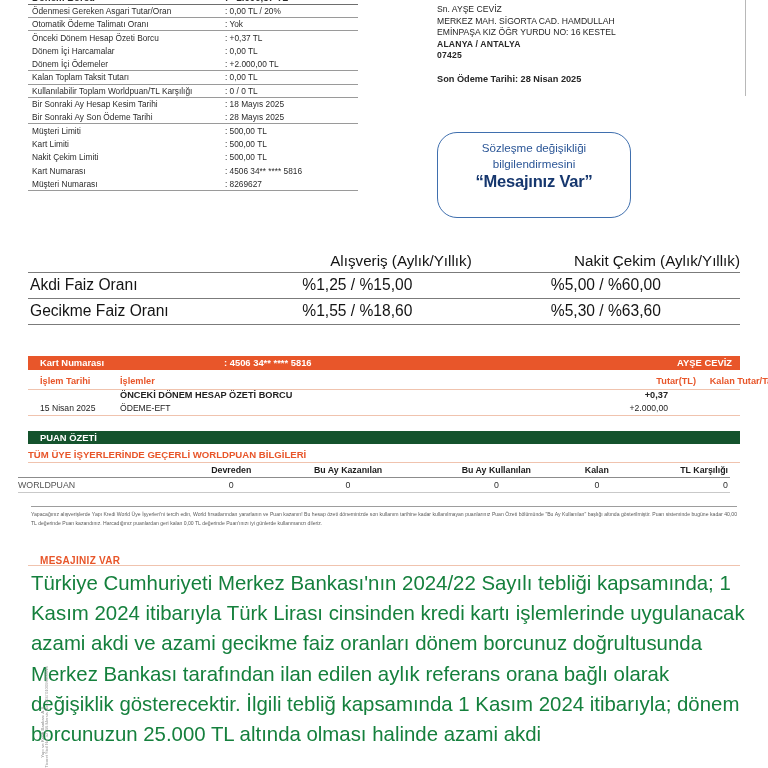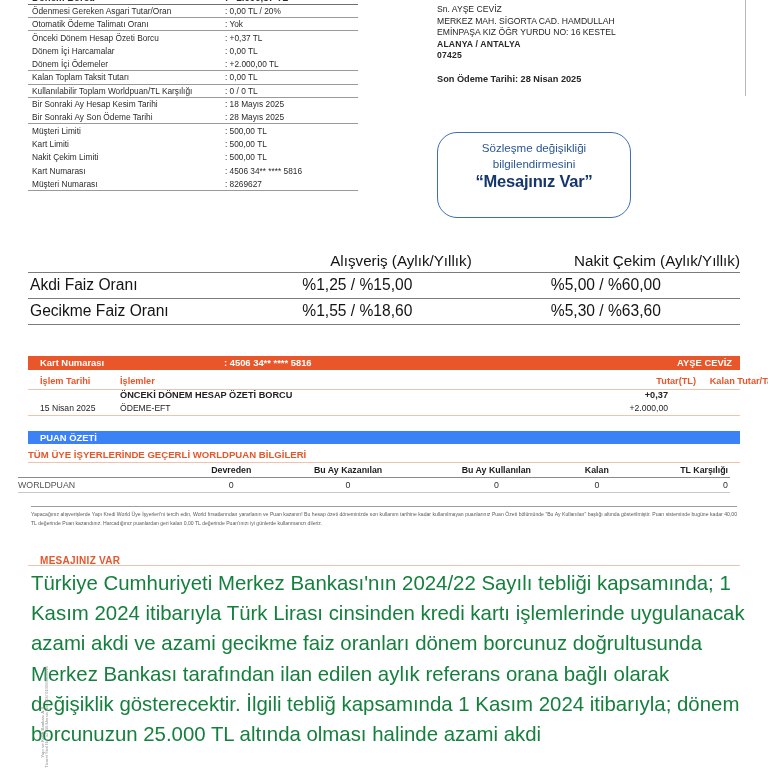--- a/index.html
+++ b/index.html
@@ -164,21 +164,21 @@
   .txn-rows .end-rule {
     position: absolute;
     left: 0; right: 0; bottom: -1px;
     height: 1.1px;
     background: #f0c3ae;
   }
 
   .puan-bar {
     top: 431px;
     height: 13px;
-    background: #3b82f6;
+    background: #14532d;
     color: #ffffff;
     font-size: 9.4px;
     font-weight: bold;
     line-height: 13px;
     padding-left: 12px;
     box-sizing: border-box;
   }
   .puan-sub {
     top: 449px;
     height: 13px;

